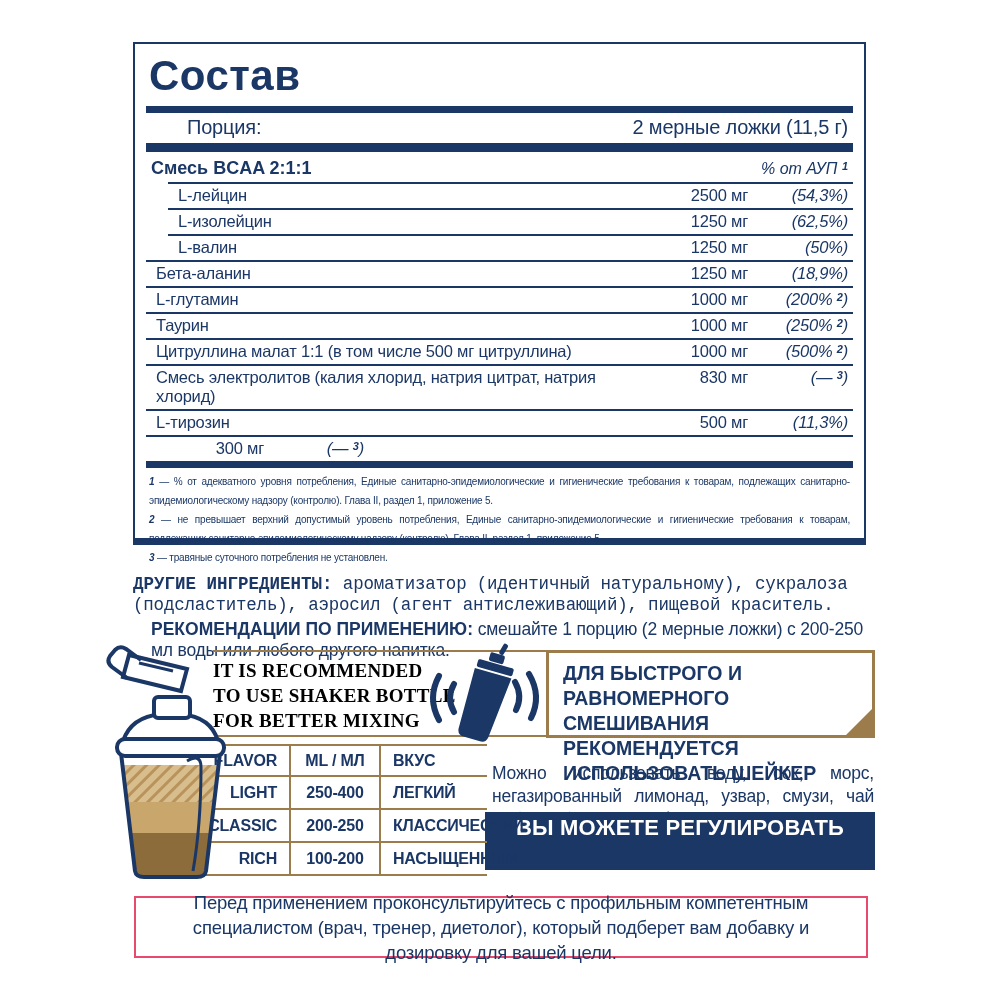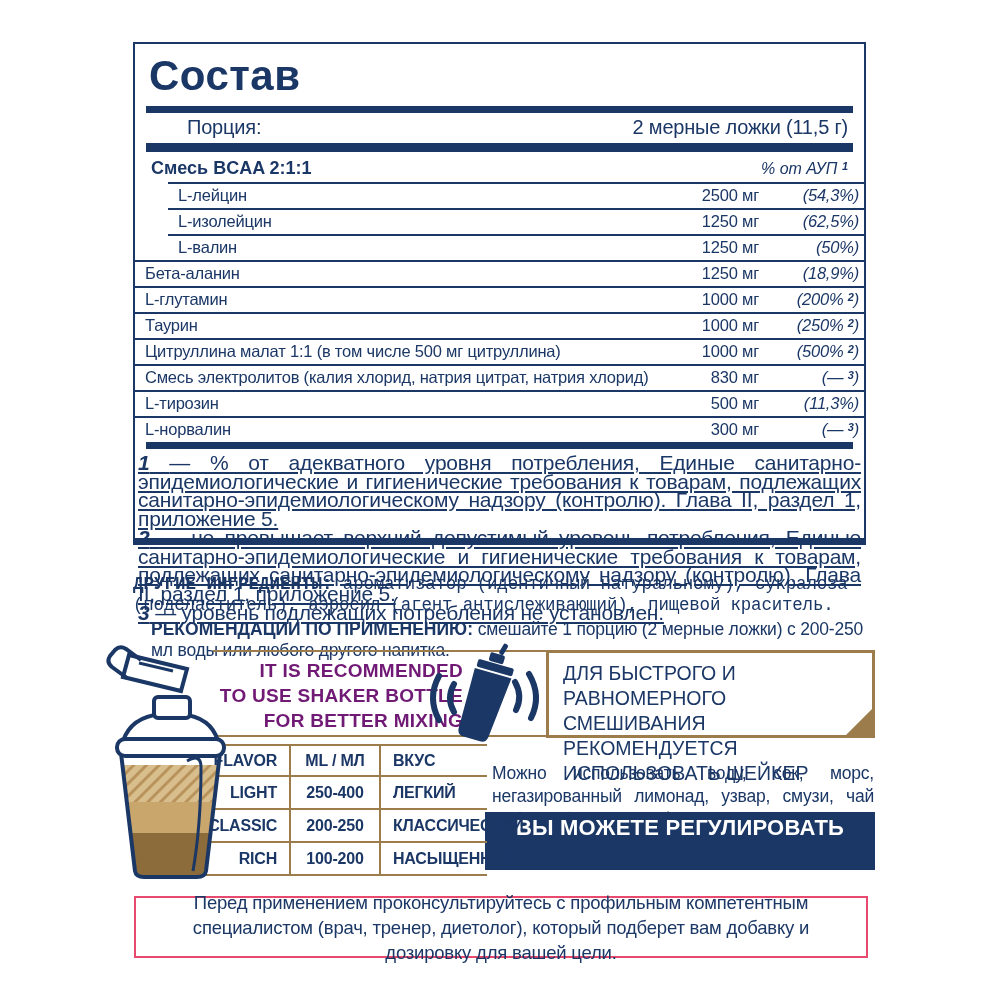--- a/index.html
+++ b/index.html
@@ -10,44 +10,44 @@
             border:2px solid #1b3766;border-bottom:7px solid #1b3766;background:#fff;}
   .comp-title{margin:8px 14px 6px;font-size:42px;font-weight:bold;letter-spacing:.5px;color:#1b3766;}
   .bar{height:7px;background:#1b3766;margin:0 11px;}
   .thin{height:2px;background:#1b3766;margin:0 11px;}
   .srow{display:flex;justify-content:space-between;align-items:baseline;
         padding:3px 16px 4px;font-size:20px;letter-spacing:-.2px;margin-left:36px;}
   .hrow{display:flex;justify-content:space-between;align-items:baseline;padding:6px 16px 3px;gap:48px;}
   .hrow .blend{font-weight:bold;font-size:18px;}
   .hrow .aup{font-style:italic;font-size:16px;}
   .sup-ref{font-style:italic;font-weight:bold;font-size:11px;position:relative;top:-4px;}
-  .irow{display:flex;align-items:baseline;margin:0 0;border-top:2px solid #1b3766;
+  .irow{display:flex;align-items:baseline;margin:0 11px;border-top:2px solid #1b3766;
         padding:2px 5px 3px 10px;font-size:16.5px;letter-spacing:-.2px;}
   .irow.indent{margin-left:33px;}
   .irow .nm{flex:1;}
   .irow .amt{flex:none;width:108px;text-align:right;}
   .irow .pct{flex:none;width:100px;text-align:right;font-style:italic;}
-  .fnotes{margin:5px 3px 0;font-size:21px;line-height:18.5px;text-align:justify;letter-spacing:-.2px;text-decoration:underline;}
+  .fnotes{margin:5px 14px 0;font-size:10px;line-height:18.5px;text-align:justify;letter-spacing:-.2px;}
   .fnotes p{margin:0 0 1px;}
   .fnm{font-style:italic;font-weight:bold;}
   
   .para{position:absolute;left:133px;width:736px;font-size:17.5px;line-height:21.5px;letter-spacing:-.2px;}
   .para b{letter-spacing:0;}
   .para-other{top:556px;font-family:Liberation Mono, monospace;}
   .para-usage{top:601px;margin-left:18px;}
   
   .bottle{position:absolute;left:99px;top:645px;width:140px;height:240px;z-index:3;}
   .en-block{position:absolute;left:213px;top:650px;width:333px;height:87px;box-sizing:border-box;
             border-top:2px solid #9c7c4a;border-bottom:2px solid #9c7c4a;z-index:1;}
-  .en-text{width:250px;margin-top:6px;text-align:right;font-weight:bold;font-size:19px;line-height:25px;
-           letter-spacing:.3px;color:#701a75;}
+  .en-text{width:250px;margin-top:6px;font-weight:bold;font-size:19px;line-height:25px;
+           letter-spacing:.3px;color:#000000;font-family:Liberation Serif, serif;}
   .shake-icon{position:absolute;left:423px;top:638px;width:124px;height:120px;z-index:2;}
   .ru-box{position:absolute;left:546px;top:650px;width:329px;height:88px;box-sizing:border-box;
           border:3px solid #9c7c4a;z-index:1;}
-  .ru-text{padding:8px 6px 0 14px;font-weight:normal;font-size:19.5px;line-height:25px;color:#1b3766;}
+  .ru-text{padding:8px 6px 0 14px;font-weight:bold;font-size:19.5px;line-height:25px;color:#1b3766;}
   .ru-corner{position:absolute;right:0;bottom:0;width:0;height:0;
              border-left:26px solid transparent;border-bottom:26px solid #9c7c4a;}
   
   .ftable{position:absolute;left:205px;top:744px;width:282px;display:grid;
           grid-template-columns:84px 92px 106px;z-index:1;}
   .fcell{height:33px;display:flex;align-items:center;border-bottom:2px solid #9c7c4a;
          font-weight:bold;font-size:16px;color:#1b3766;letter-spacing:-.2px;box-sizing:border-box;}
   .fcell.c1{justify-content:flex-end;padding-right:12px;}
   .fcell.c2{justify-content:center;border-left:2px solid #9c7c4a;border-right:2px solid #9c7c4a;}
   .fcell.c3{padding-left:12px;}
@@ -122,31 +122,30 @@
       <span class="nm">Смесь электролитов (калия хлорид, натрия цитрат, натрия хлорид)</span>
       <span class="amt">830 мг</span>
       <span class="pct"><span>(— </span><span class="sup-ref">3</span><span>)</span></span>
     </div>
     <div class="irow">
       <span class="nm">L-тирозин</span>
       <span class="amt">500 мг</span>
       <span class="pct"><span>(11,3%)</span><span class="sup-ref"></span><span></span></span>
     </div>
     <div class="irow">
-      <span class="nm">L-норвалин</span>
       <span class="amt">300 мг</span>
       <span class="pct"><span>(— </span><span class="sup-ref">3</span><span>)</span></span>
     </div>
 
     <div class="bar"></div>
 
     <div class="fnotes">
       <p><span class="fnm">1</span> <span>— % от адекватного уровня потребления, Единые санитарно-эпидемиологические и гигиенические требования к товарам, подлежащих санитарно-эпидемиологическому надзору (контролю). Глава II, раздел 1, приложение 5.</span></p>
       <p><span class="fnm">2</span> <span>— не превышает верхний допустимый уровень потребления, Единые санитарно-эпидемиологические и гигиенические требования к товарам, подлежащих санитарно-эпидемиологическому надзору (контролю). Глава II, раздел 1, приложение 5.</span></p>
-      <p><span class="fnm">3</span> <span>— уровень подлежащих потребления не установлен.</span></p>
+      <p><span class="fnm">3</span> <span>— травяные суточного потребления не установлен.</span></p>
     </div>
   </section>
 
   <p class="para para-other"><b>ДРУГИЕ ИНГРЕДИЕНТЫ:</b><span> ароматизатор (идентичный натуральному), сукралоза (подсластитель), аэросил (агент антислеживающий), пищевой краситель.</span></p>
   <p class="para para-usage"><b>РЕКОМЕНДАЦИИ ПО ПРИМЕНЕНИЮ:</b><span> смешайте 1 порцию (2 мерные ложки) с 200-250 мл воды или любого другого напитка.</span></p>
 
   <svg class="bottle" viewBox="0 0 140 240">
     <defs>
       <pattern id="hatch" width="9" height="9" patternTransform="rotate(45)" patternUnits="userSpaceOnUse">
         <rect width="9" height="9" fill="#d9be8d"></rect>

